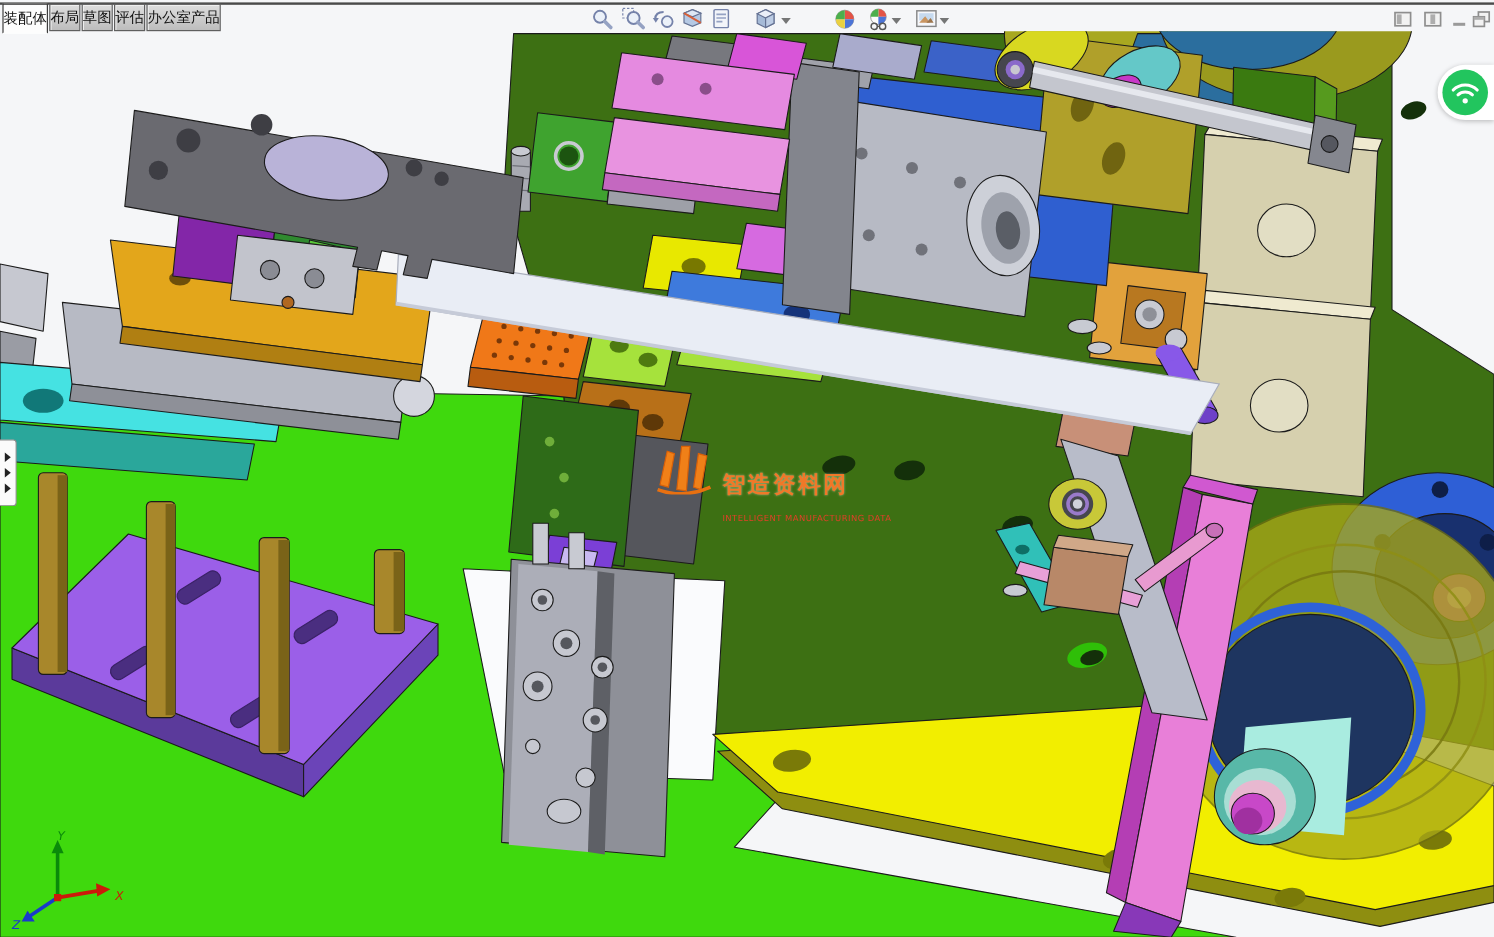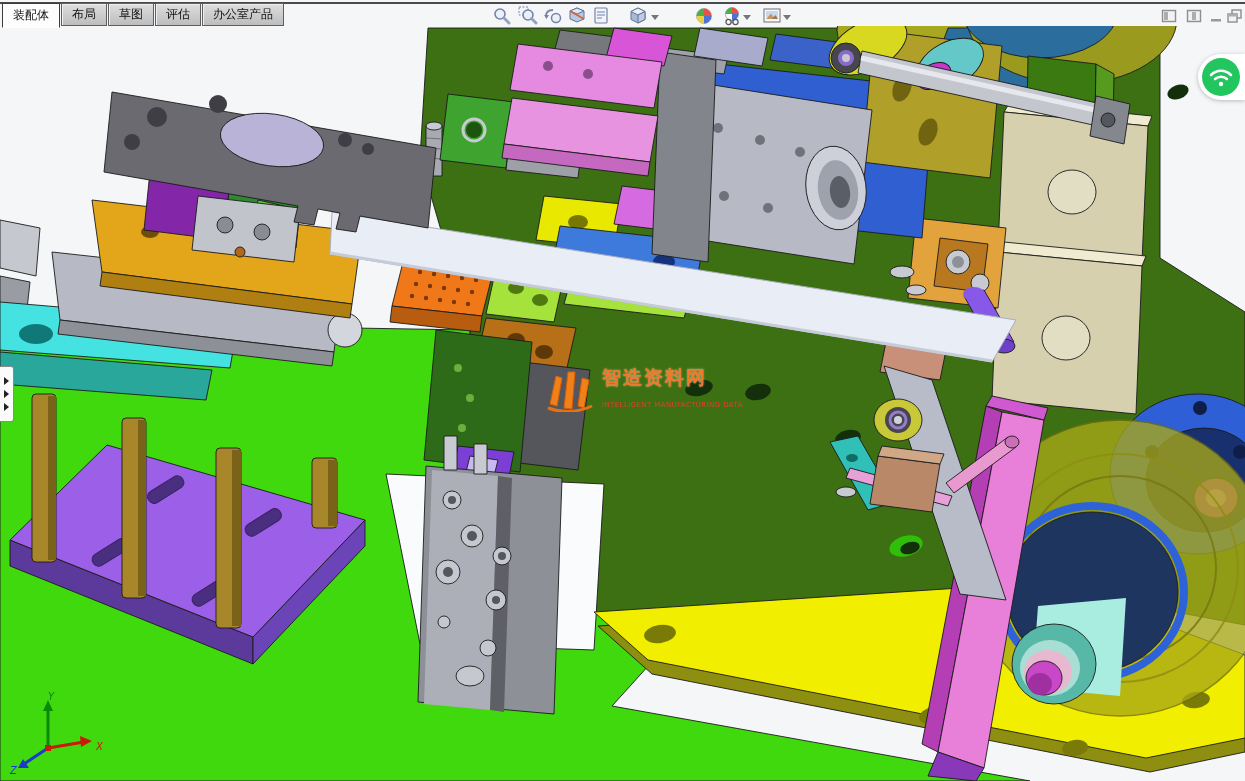--- a/index.html
+++ b/index.html
@@ -5,21 +5,21 @@
   html,body{margin:0;padding:0;}
   body{
     width:1245px;height:781px;position:relative;overflow:hidden;
     font-family:"DejaVu Sans","Liberation Sans",sans-serif;
     background:#F5F6F8;
   }
   
   .topline{position:absolute;left:0;top:2px;width:1245px;height:2px;background:#4a4a4a;z-index:30;}
   .tabbar{position:absolute;left:2px;top:3px;z-index:40;display:flex;}
   .tab{
-    height:21px;line-height:21px;padding:0 10px;margin-right:1px;
+    height:21px;line-height:21px;padding:0 0;margin-right:1px;
     font-size:12px;color:#111;text-align:center;cursor:pointer;
     background:linear-gradient(#DEDEDE,#BDBDBD);
     border:1px solid #5f5f5f;
     box-shadow:inset 1px 1px 0 #efefef;
   }
   .tab.active{
     background:#FDFDFD;height:23px;line-height:22px;
     border:1px solid #3c3c3c;border-bottom:1px solid #fdfdfd;
     box-shadow:none;position:relative;z-index:2;
   }
@@ -45,20 +45,21 @@
     display:flex;align-items:center;padding-left:4px;box-sizing:border-box;
   }
   .wifi-circle{width:38px;height:38px;border-radius:50%;background:var(--c-wifi-green,#22C55E);display:flex;align-items:center;justify-content:center;}
   
   .watermark{position:absolute;left:544px;top:366px;z-index:20;display:flex;align-items:flex-start;pointer-events:none;}
   .wm-text{margin-left:6px;}
   .wm-title{
     font-size:19px;font-weight:bold;letter-spacing:2px;line-height:22px;
     color:var(--c-watermark-orange,#F07828);
     text-shadow:0 0 2px rgba(255,255,255,.55);
+    margin-top:27px;
   }
   .wm-tag{font-size:7px;letter-spacing:.4px;color:var(--c-watermark-red,#E04028);margin-top:13px;}
   
   .triad{position:absolute;left:8px;top:688px;z-index:25;pointer-events:none;}
   svg text{font-family:"DejaVu Sans","Liberation Sans",sans-serif;}
   .scene{position:absolute;left:0;top:0;z-index:1;}
   .p{stroke:#1b1b1b;stroke-width:.9;stroke-linejoin:round;}
   .np{stroke:none;}
 </style>
 </head>

